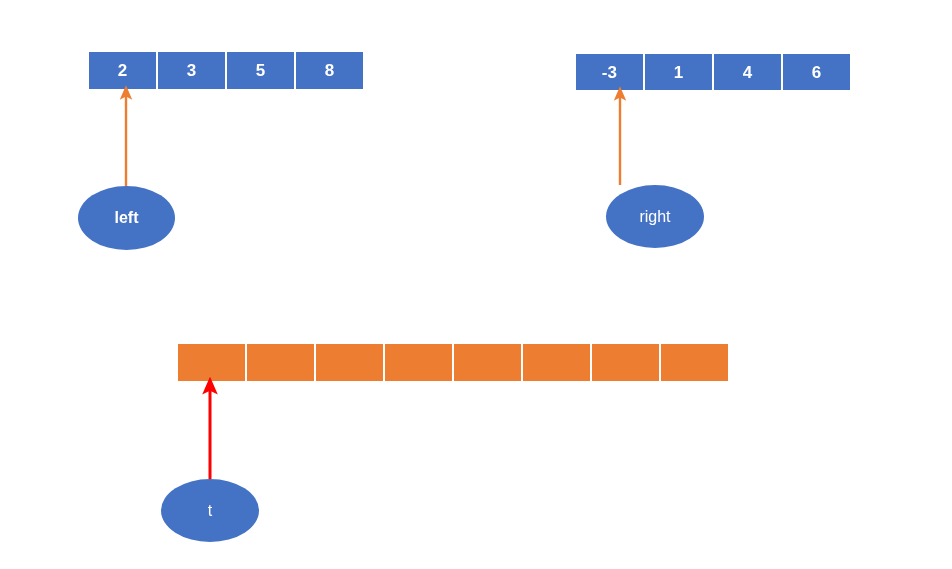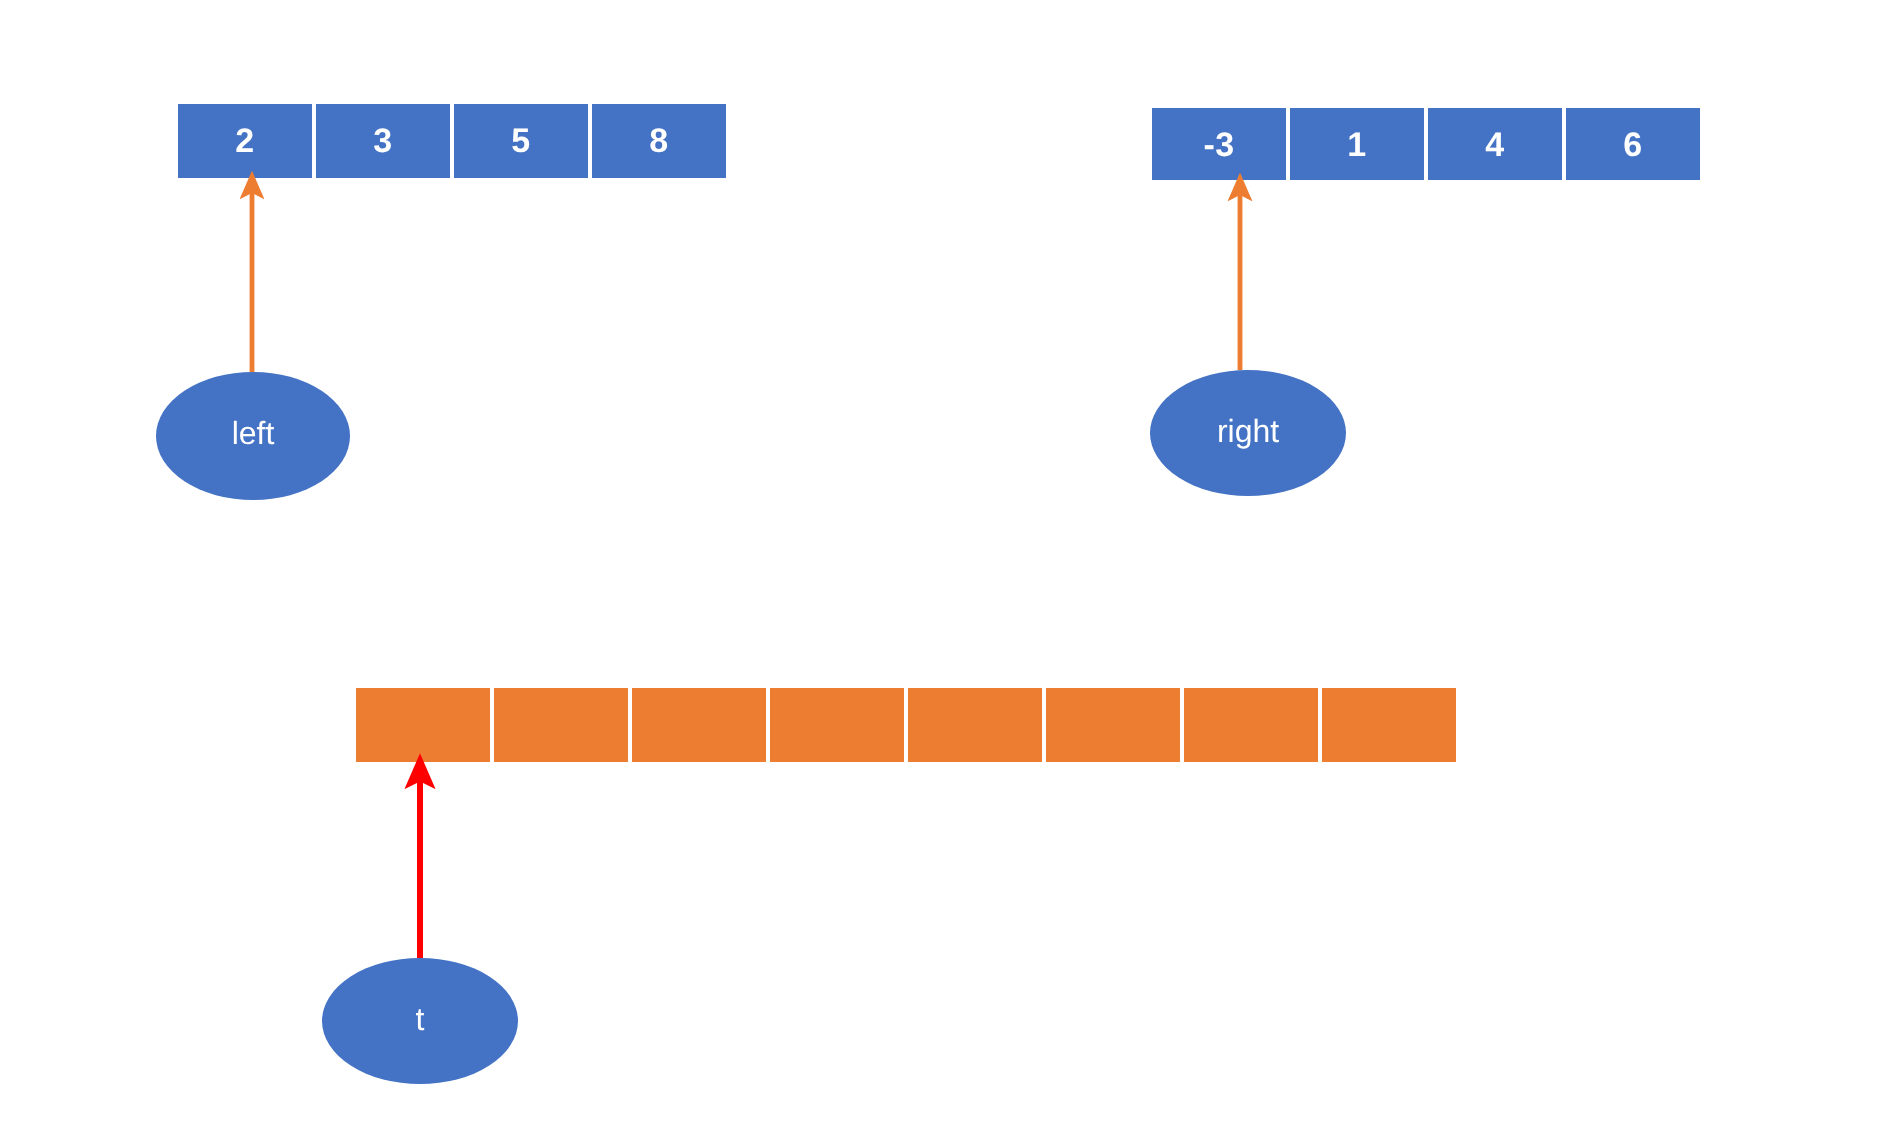--- a/index.html
+++ b/index.html
@@ -80,22 +80,22 @@
     border-radius: 50%;
     display: flex;
     align-items: center;
     justify-content: center;
     color: #ffffff;
     font-size: 16px;
     font-weight: normal;
     line-height: 1;
     user-select: none;
   }
-  #node-left  { left: 78px;  top: 186px; width: 97px; height: 64px; }
-  #node-right { left: 575px; top: 185px; width: 98px; height: 63px; align-items: center; }
+  #node-left  { left: 78px;  top: 186px; width: 97px; height: 64px; font-weight: bold; }
+  #node-right { left: 606px; top: 185px; width: 98px; height: 63px; align-items: center; }
   #node-t     { left: 161px; top: 479px; width: 98px; height: 63px; }
 
   
   #arrows {
     position: absolute;
     left: 0; top: 0;
     width: 952px;
     height: 569px;
     pointer-events: none;
   }

